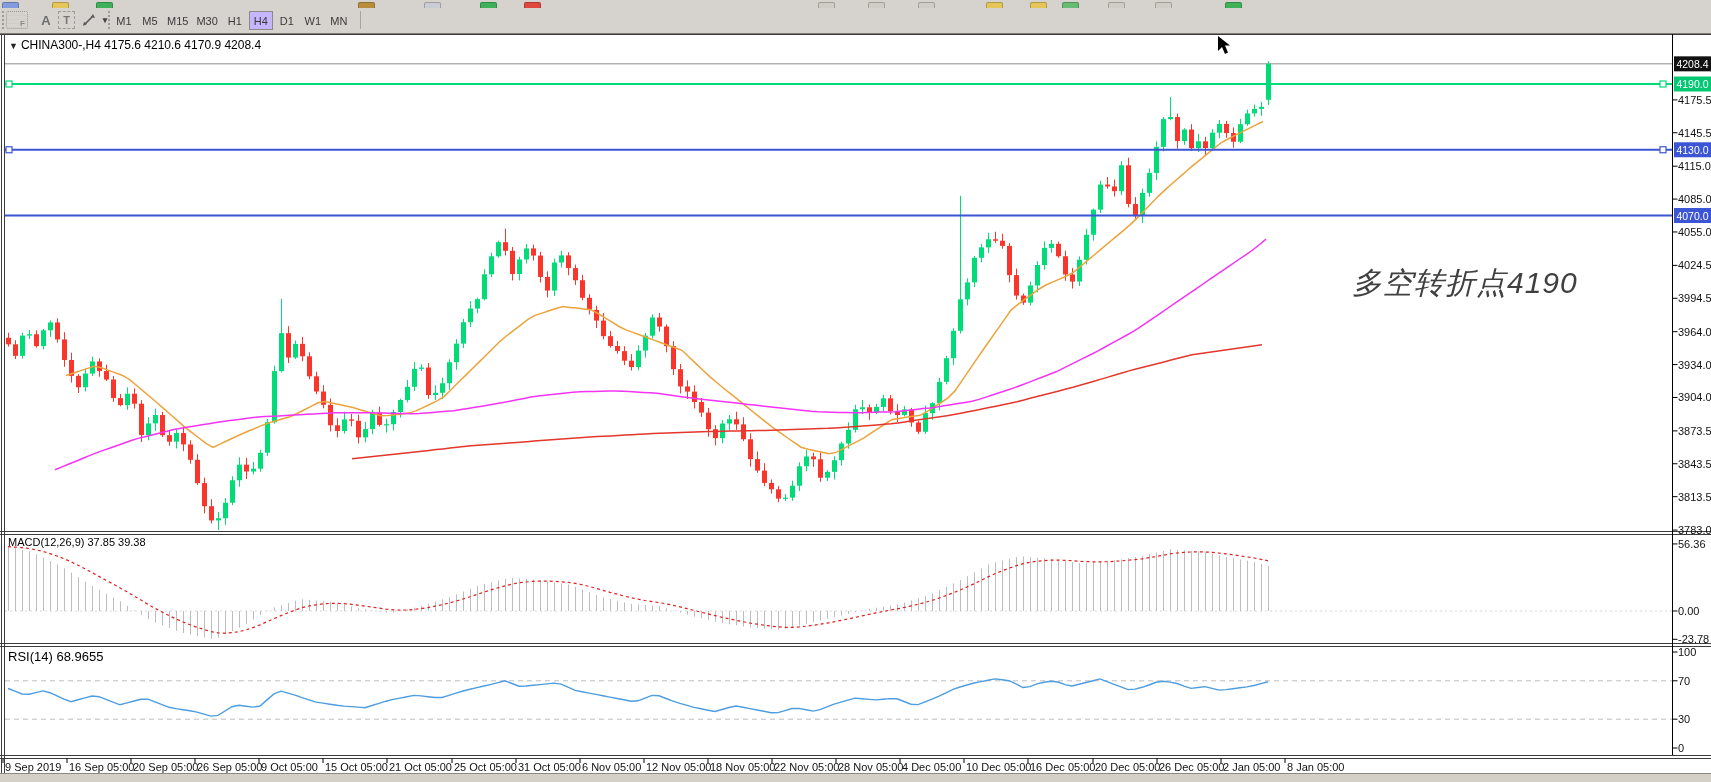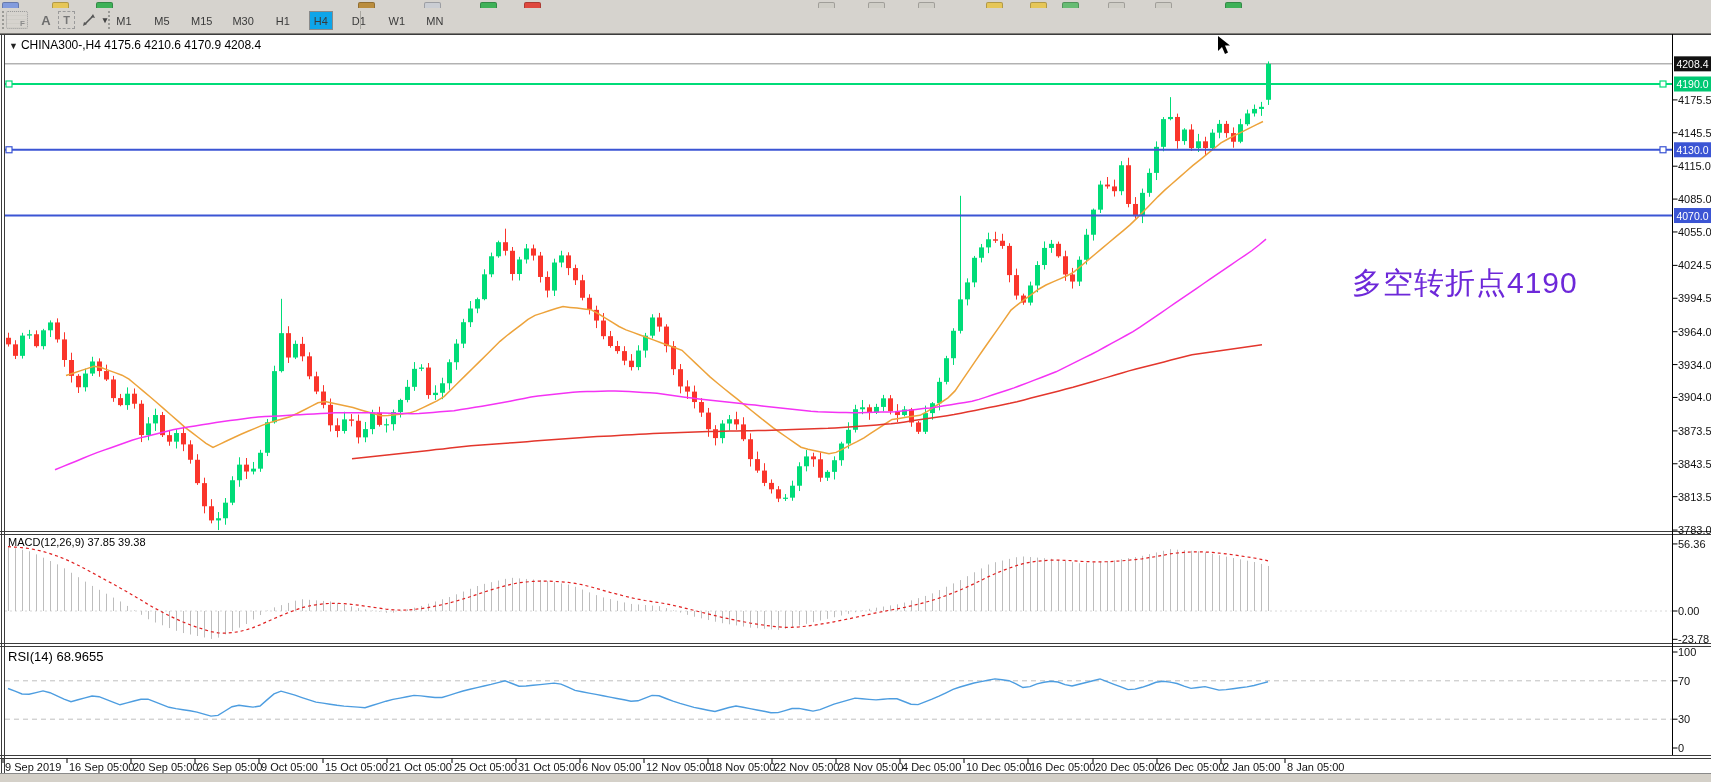--- a/index.html
+++ b/index.html
@@ -12,24 +12,24 @@
   .vsep{position:absolute;top:3px;width:1px;height:18px;background:#A8A6A0;}
   .tico{position:absolute;top:3px;height:18px;color:#6E6E6E;font-size:13px;font-weight:bold;
     display:flex;align-items:center;justify-content:center;}
   #ficon{left:6px;width:22px;font-size:8px;color:#8A8A8A;border:1px dotted #9a9a9a;border-radius:2px;
     align-items:flex-end;justify-content:flex-end;padding:0 2px 0 0;box-sizing:border-box;
     background:repeating-linear-gradient(0deg,#cfcdc7 0 1px,transparent 1px 4px);}
   #aicon{left:38px;width:16px;}
   #ticon{left:58px;width:17px;border:1px dashed #9a9a9a;font-size:11px;color:#777;box-sizing:border-box;}
   #arrowicon{left:80px;width:18px;}
   #careticon{left:100px;width:10px;font-size:9px;color:#444;}
-  #tfbar{position:absolute;left:112px;top:3px;display:flex;gap:14px;}
+  #tfbar{position:absolute;left:112px;top:3px;display:flex;gap:2px;}
   .tf{height:19px;min-width:24px;padding:0 3px;box-sizing:border-box;display:flex;align-items:center;
     justify-content:center;font-size:11px;color:#3A3A3A;cursor:default;}
-  .tf.active{background:#0ea5e9;border:1px solid #8a8a8a;}
+  .tf.active{background:#c4b5fd;border:1px solid #8a8a8a;}
   #chart-svg{position:absolute;left:0;top:34px;}
   .ovl{position:absolute;color:#000;}
   #title-line{left:9px;top:38px;font-size:12px;text-align:center;}
   #title-line .tri{font-size:9px;color:#222;margin-right:3px;}
   #macd-label{left:8px;top:536px;font-size:11px;text-align:center;}
   #rsi-label{left:8px;top:649px;font-size:13px;}
   #annotation{left:1352px;top:263px;font-size:30px;font-weight:500;letter-spacing:1px;}
   #bottom-strip{position:absolute;left:0;top:773px;width:1711px;height:9px;background:#D4D0C8;
     border-top:1px solid #8A8A8A;box-sizing:border-box;}
   text{font-family:"Liberation Sans",sans-serif;}
@@ -784,14 +784,14 @@
   <g id="g-cursor">
       <path d="M1218 2 l0 15 l4 -4 l3 7 l3 -1.5 l-3 -7 l5 0 Z" fill="#000"></path>
     </g>
 </svg>
 
 <div class="ovl" id="title-line">
   <span class="tri">▼</span><span>CHINA300-,H4 4175.6 4210.6 4170.9 4208.4</span>
 </div>
 <div class="ovl" id="macd-label">MACD(12,26,9) 37.85 39.38</div>
 <div class="ovl" id="rsi-label">RSI(14) 68.9655</div>
-<div class="ovl" id="annotation" style="color: #6d28d9;">多空转折点4190</div>
+<div class="ovl" id="annotation" style="color: #404040; font-style: italic;">多空转折点4190</div>
 <div id="bottom-strip"></div>
 
 </body></html>

